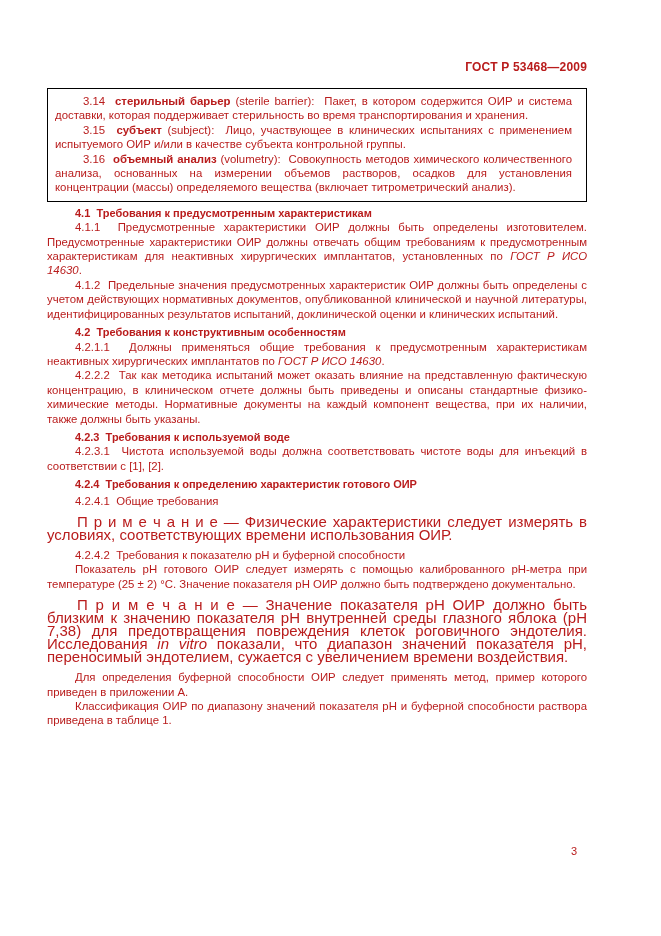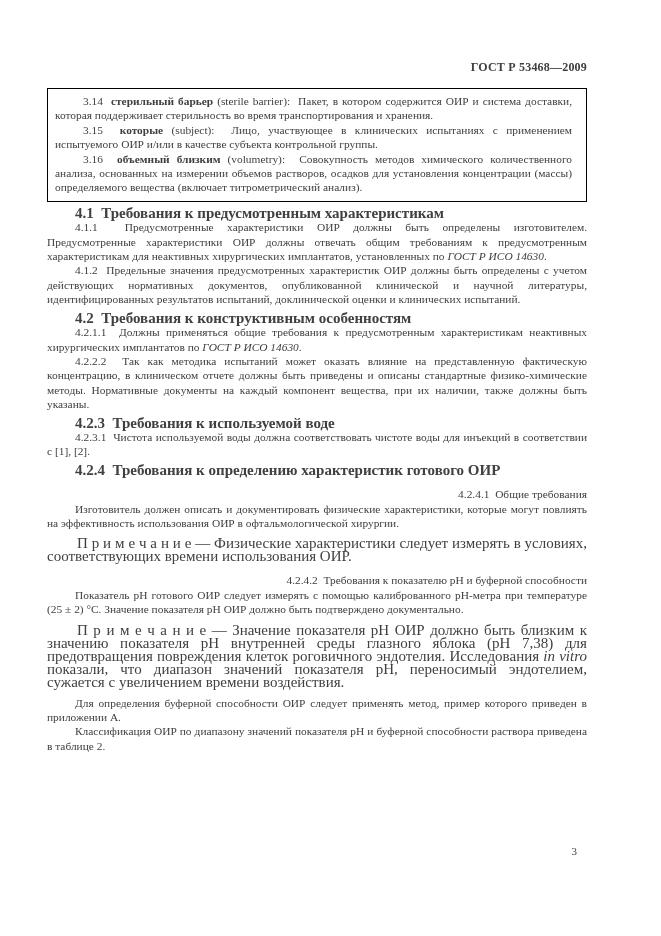--- a/index.html
+++ b/index.html
@@ -5,22 +5,22 @@
   html, body {
     margin: 0;
     padding: 0;
     background: #ffffff;
   }
   .page {
     position: relative;
     width: 657px;
     height: 936px;
     background: #ffffff;
-    font-family: Liberation Serif, serif;
-    color: #404040;
+    font-family: Liberation Sans, sans-serif;
+    color: #b91c1c;
     overflow: hidden;
   }
   .running-header {
     position: absolute;
     top: 60px;
     left: 47px;
     width: 540px;
     text-align: right;
     font-weight: bold;
     font-size: 12px;
@@ -50,29 +50,28 @@
     margin: 20px 0 13px 0;
     padding-left: 28px;
     font-weight: bold;
     font-size: 14px;
     line-height: 19px;
   }
   .h2 {
     margin: 4px 0 0 0;
     padding-left: 28px;
     font-weight: bold;
-    font-size: 15px;
+    font-size: 11px;
     line-height: 14.4px;
   }
   .h3 {
-    margin: 10px 0 0 0;
+    margin: 2px 0 0 0;
     padding-left: 28px;
     font-size: 11.4px;
     line-height: 14.4px;
-    text-align: right;
   }
   .note {
     margin: 7px 0 7px 0;
     text-indent: 30px;
     text-align: justify;
     font-size: 15px;
     line-height: 13px;
   }
   .b { font-weight: bold; }
   .i { font-style: italic; }
@@ -88,36 +87,35 @@
 </style>
 </head>
 <body>
 
 <div class="page">
   <div class="running-header">ГОСТ Р 53468—2009</div>
 
   <div class="content">
       <div class="def-box">
         <p class="para"><span>3.14&nbsp;&nbsp;</span><span class="b">стерильный барьер</span><span> (sterile barrier):&nbsp;&nbsp;Пакет, в котором содержится ОИР и система доставки, которая поддерживает стерильность во время транспортирования и хранения.</span></p>
-        <p class="para"><span>3.15&nbsp;&nbsp;</span><span class="b">которые</span><span> (subject):&nbsp;&nbsp;Лицо, участвующее в клинических испытаниях с применением испытуемого ОИР и/или в качестве субъекта контрольной группы.</span></p>
-        <p class="para"><span>3.16&nbsp;&nbsp;</span><span class="b">объемный близким</span><span> (volumetry):&nbsp;&nbsp;Совокупность методов химического количественного анализа, основанных на измерении объемов растворов, осадков для установления концентрации (массы) определяемого вещества (включает титрометрический анализ).</span></p>
+        <p class="para"><span>3.15&nbsp;&nbsp;</span><span class="b">субъект</span><span> (subject):&nbsp;&nbsp;Лицо, участвующее в клинических испытаниях с применением испытуемого ОИР и/или в качестве субъекта контрольной группы.</span></p>
+        <p class="para"><span>3.16&nbsp;&nbsp;</span><span class="b">объемный анализ</span><span> (volumetry):&nbsp;&nbsp;Совокупность методов химического количественного анализа, основанных на измерении объемов растворов, осадков для установления концентрации (массы) определяемого вещества (включает титрометрический анализ).</span></p>
       </div>
       <p class="h2"><span>4.1&nbsp;&nbsp;Требования к предусмотренным характеристикам</span></p>
       <p class="para"><span>4.1.1&nbsp;&nbsp;Предусмотренные характеристики ОИР должны быть определены изготовителем. Предусмотренные характеристики ОИР должны отвечать общим требованиям к предусмотренным характеристикам для неактивных хирургических имплантатов, установленных по </span><span class="i">ГОСТ Р ИСО 14630</span><span>.</span></p>
       <p class="para"><span>4.1.2&nbsp;&nbsp;Предельные значения предусмотренных характеристик ОИР должны быть определены с учетом действующих нормативных документов, опубликованной клинической и научной литературы, идентифицированных результатов испытаний, доклинической оценки и клинических испытаний.</span></p>
       <p class="h2"><span>4.2&nbsp;&nbsp;Требования к конструктивным особенностям</span></p>
       <p class="para"><span>4.2.1.1&nbsp;&nbsp;Должны применяться общие требования к предусмотренным характеристикам неактивных хирургических имплантатов по </span><span class="i">ГОСТ Р ИСО 14630</span><span>.</span></p>
       <p class="para"><span>4.2.2.2&nbsp;&nbsp;Так как методика испытаний может оказать влияние на представленную фактическую концентрацию, в клиническом отчете должны быть приведены и описаны стандартные физико-химические методы. Нормативные документы на каждый компонент вещества, при их наличии, также должны быть указаны.</span></p>
       <p class="h2"><span>4.2.3&nbsp;&nbsp;Требования к используемой воде</span></p>
       <p class="para"><span>4.2.3.1&nbsp;&nbsp;Чистота используемой воды должна соответствовать чистоте воды для инъекций в соответствии с [1], [2].</span></p>
       <p class="h2"><span>4.2.4&nbsp;&nbsp;Требования к определению характеристик готового ОИР</span></p>
       <p class="h3"><span>4.2.4.1&nbsp;&nbsp;Общие требования</span></p>
-      <p class="para"><span>Изготовитель должен описать и документировать физические характеристики, которые могут повлиять на эффективность использования ОИР в офтальмологической хирургии.</span></p>
       <p class="note"><span>П р и м е ч а н и е — Физические характеристики следует измерять в условиях, соответствующих времени использования ОИР.</span></p>
       <p class="h3"><span>4.2.4.2&nbsp;&nbsp;Требования к показателю pH и буферной способности</span></p>
       <p class="para"><span>Показатель pH готового ОИР следует измерять с помощью калиброванного pH-метра при температуре (25 ± 2) °С. Значение показателя pH ОИР должно быть подтверждено документально.</span></p>
       <p class="note"><span>П р и м е ч а н и е — Значение показателя pH ОИР должно быть близким к значению показателя pH внутренней среды глазного яблока (pH 7,38) для предотвращения повреждения клеток роговичного эндотелия. Исследования </span><span class="i">in vitro</span><span> показали, что диапазон значений показателя pH, переносимый эндотелием, сужается с увеличением времени воздействия.</span></p>
       <p class="para"><span>Для определения буферной способности ОИР следует применять метод, пример которого приведен в приложении А.</span></p>
-      <p class="para"><span>Классификация ОИР по диапазону значений показателя pH и буферной способности раствора приведена в таблице 2.</span></p>
+      <p class="para"><span>Классификация ОИР по диапазону значений показателя pH и буферной способности раствора приведена в таблице 1.</span></p>
     </div>
 
   <div class="page-footer">3</div>
 </div>
 
 </body></html>

